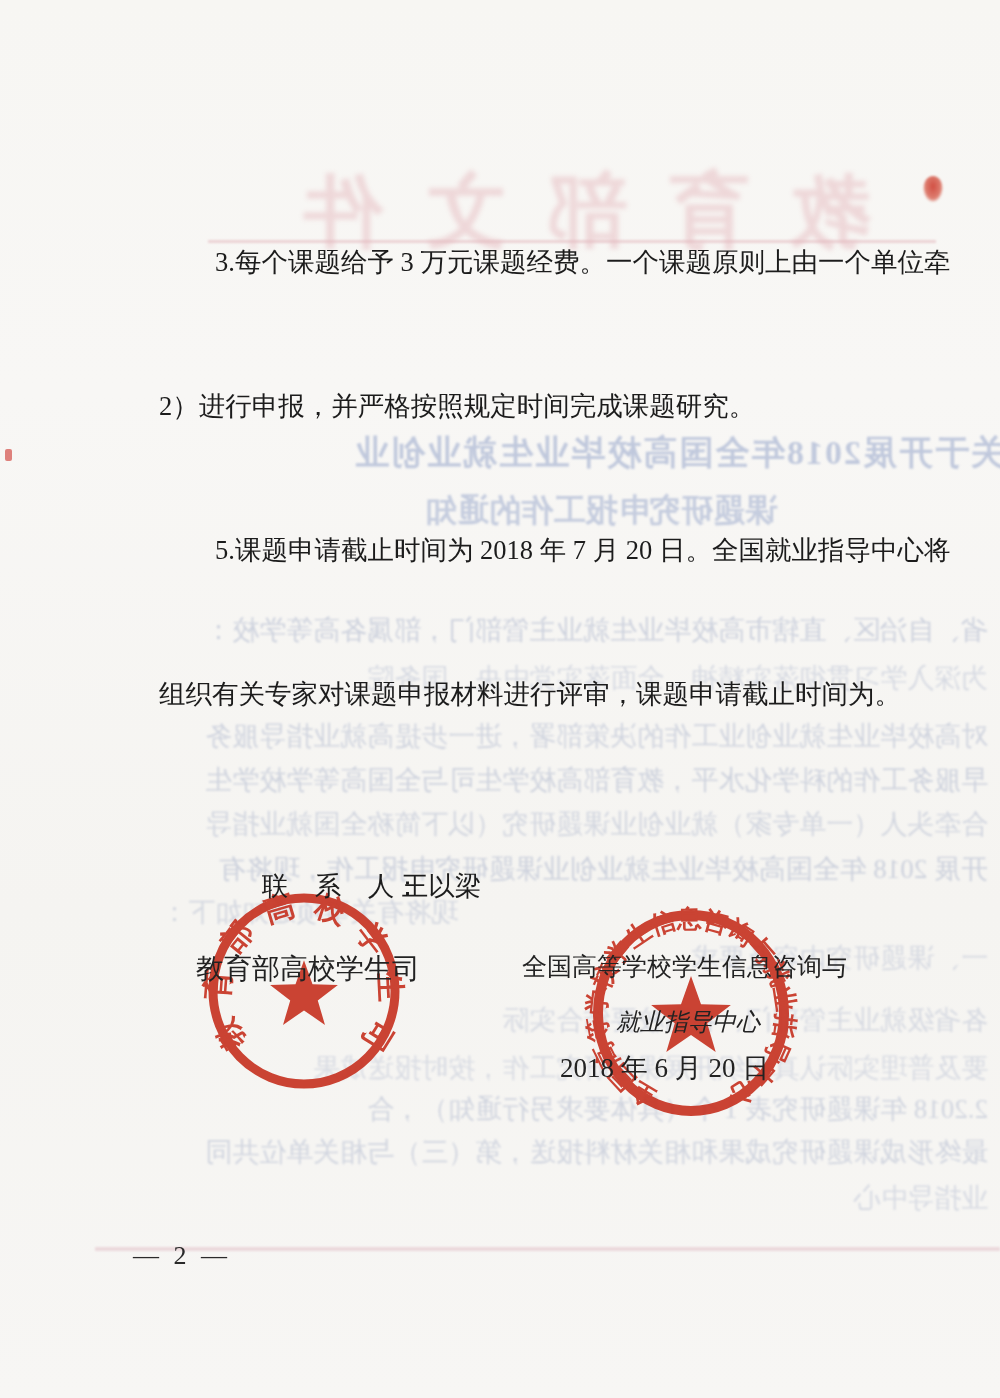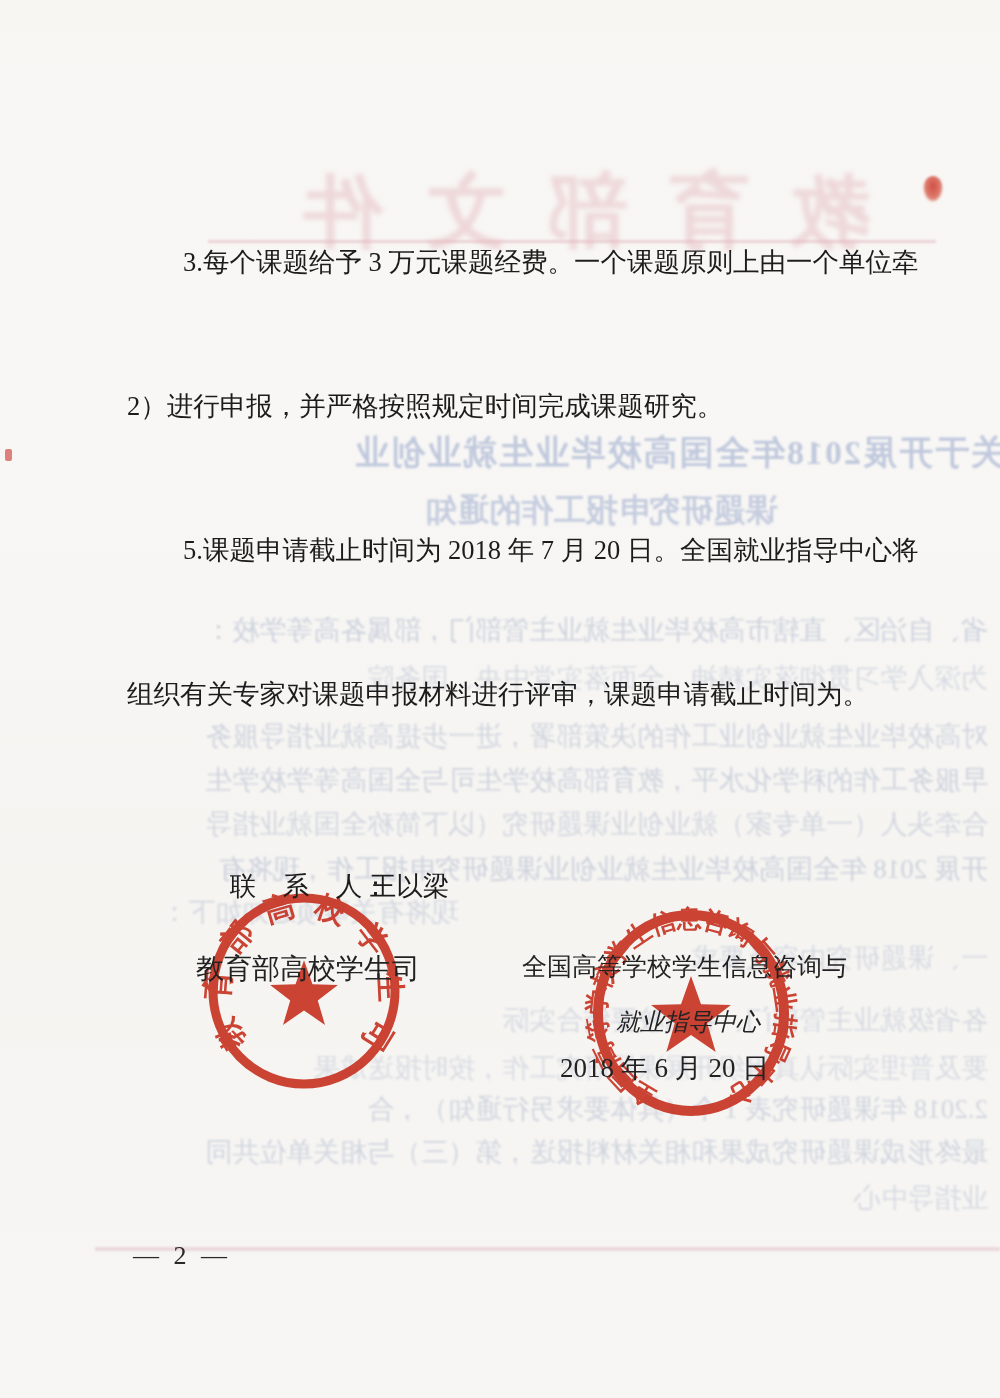--- a/index.html
+++ b/index.html
@@ -38,21 +38,21 @@
   }
   
   .seal{position:absolute;z-index:2;opacity:.9;}
   
   .body-text{
     position:absolute;z-index:3;
     left:127px;top:142px;width:790px;
     font-size:26.5px;line-height:48px;
     white-space:pre;
   }
-  .line{height:48px;}
+  .line{height:48px;margin-left:32px;}
   .line.indent{padding-left:56px;}
   .clabel{display:inline-block;width:140px;}
   .contact-row{padding-left:63px;}
   .caption{position:absolute;z-index:4;white-space:nowrap;color:#222;}
   .cap-left{left:196px;top:950px;font-size:28px;}
   .cap-right1{left:522px;top:950px;font-size:25px;}
   .cap-right2{left:616px;top:1006px;font-size:24px;font-style:italic;}
   .cap-right3{left:560px;top:1050px;font-size:27px;}
   .page-num{position:absolute;z-index:3;left:133px;top:1241px;font-size:26px;color:#2a2a2a;letter-spacing:4px;}
   .artifact{position:absolute;pointer-events:none;}

